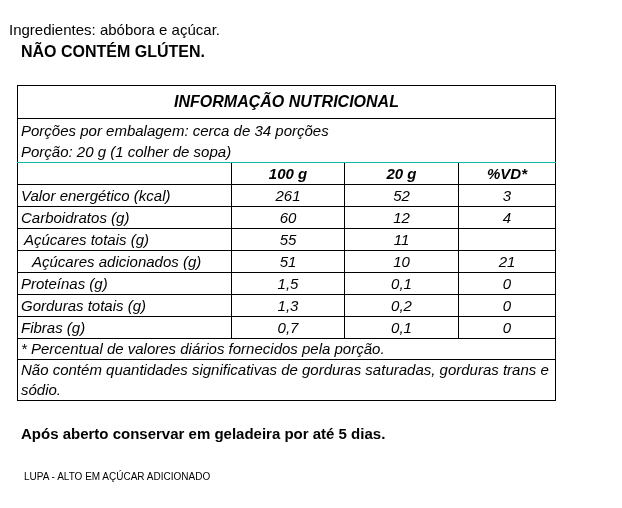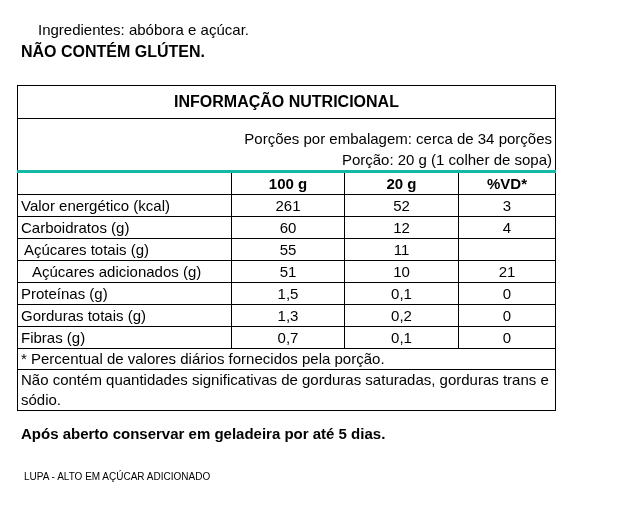--- a/index.html
+++ b/index.html
@@ -10,63 +10,64 @@
     body {
       width: 622px;
       height: 508px;
       position: relative;
       font-family: "Liberation Sans", sans-serif;
       color: #000000;
       overflow: hidden;
     }
     .ingredients {
       position: absolute;
-      left: 38px;
+      left: 9px;
       top: 21px;
       font-size: 15px;
       line-height: 18px;
     }
     .gluten {
       position: absolute;
       left: 21px;
       top: 42px;
       font-size: 16px;
       font-weight: bold;
       line-height: 20px;
     }
     .nutri-table {
       position: absolute;
       left: 17px;
       top: 85px;
       width: 538px;
       border-collapse: collapse;
       font-size: 15px;
       table-layout: fixed;
+      font-style: italic;
     }
     .nutri-table td {
       border: 1px solid #000;
       padding: 0 3px;
       height: 21px;
       line-height: 21px;
       white-space: nowrap;
       overflow: hidden;
     }
     .nutri-table .title-cell {
       text-align: center;
       font-weight: bold;
       font-size: 16px;
       height: 29px;
       line-height: 32px;
     }
     .nutri-table .serving-cell {
-      text-align: right;
+      text-align: left;
       height: 43px;
       line-height: 21px;
-      padding-top: 8px;
-      border-bottom: 3px solid #14b8a6;
+      padding-top: 0;
+      border-bottom: 1px solid #14b8a6;
     }
     .nutri-table .col-head {
       text-align: center;
       font-weight: bold;
     }
     .nutri-table .num {
       text-align: center;
     }
     .indent1 { padding-left: 6px !important; }
     .indent2 { padding-left: 14px !important; }

